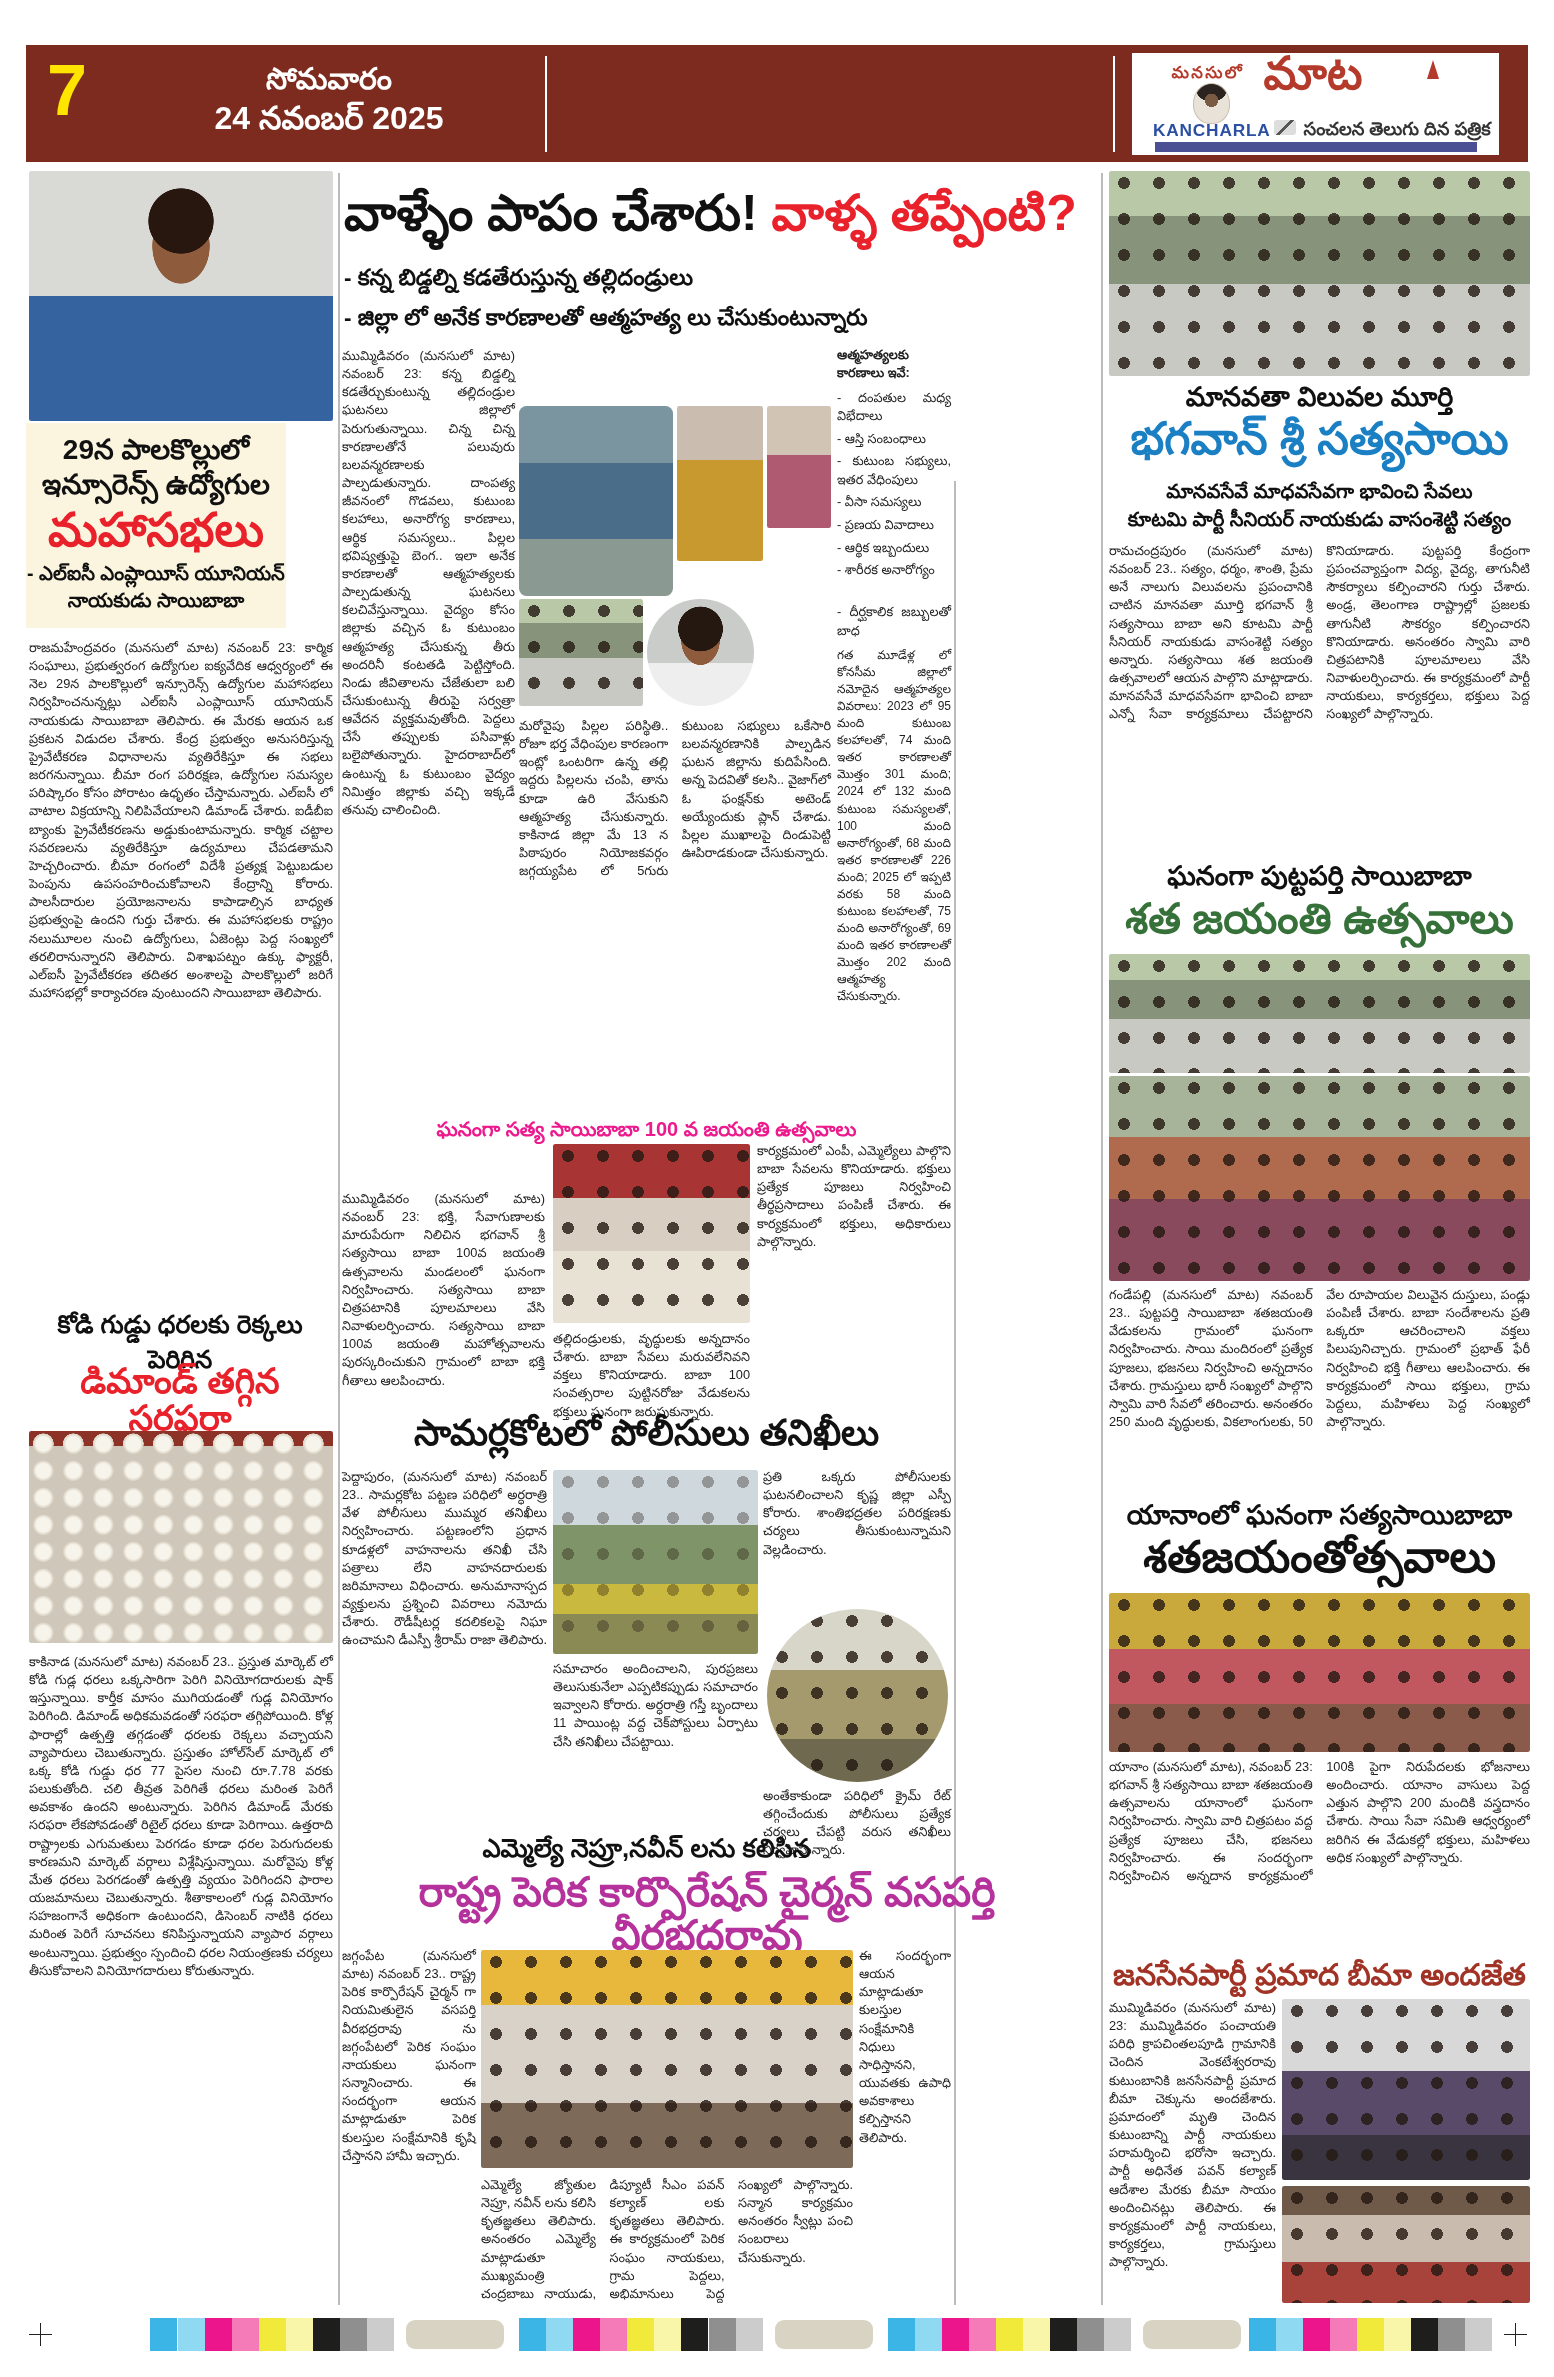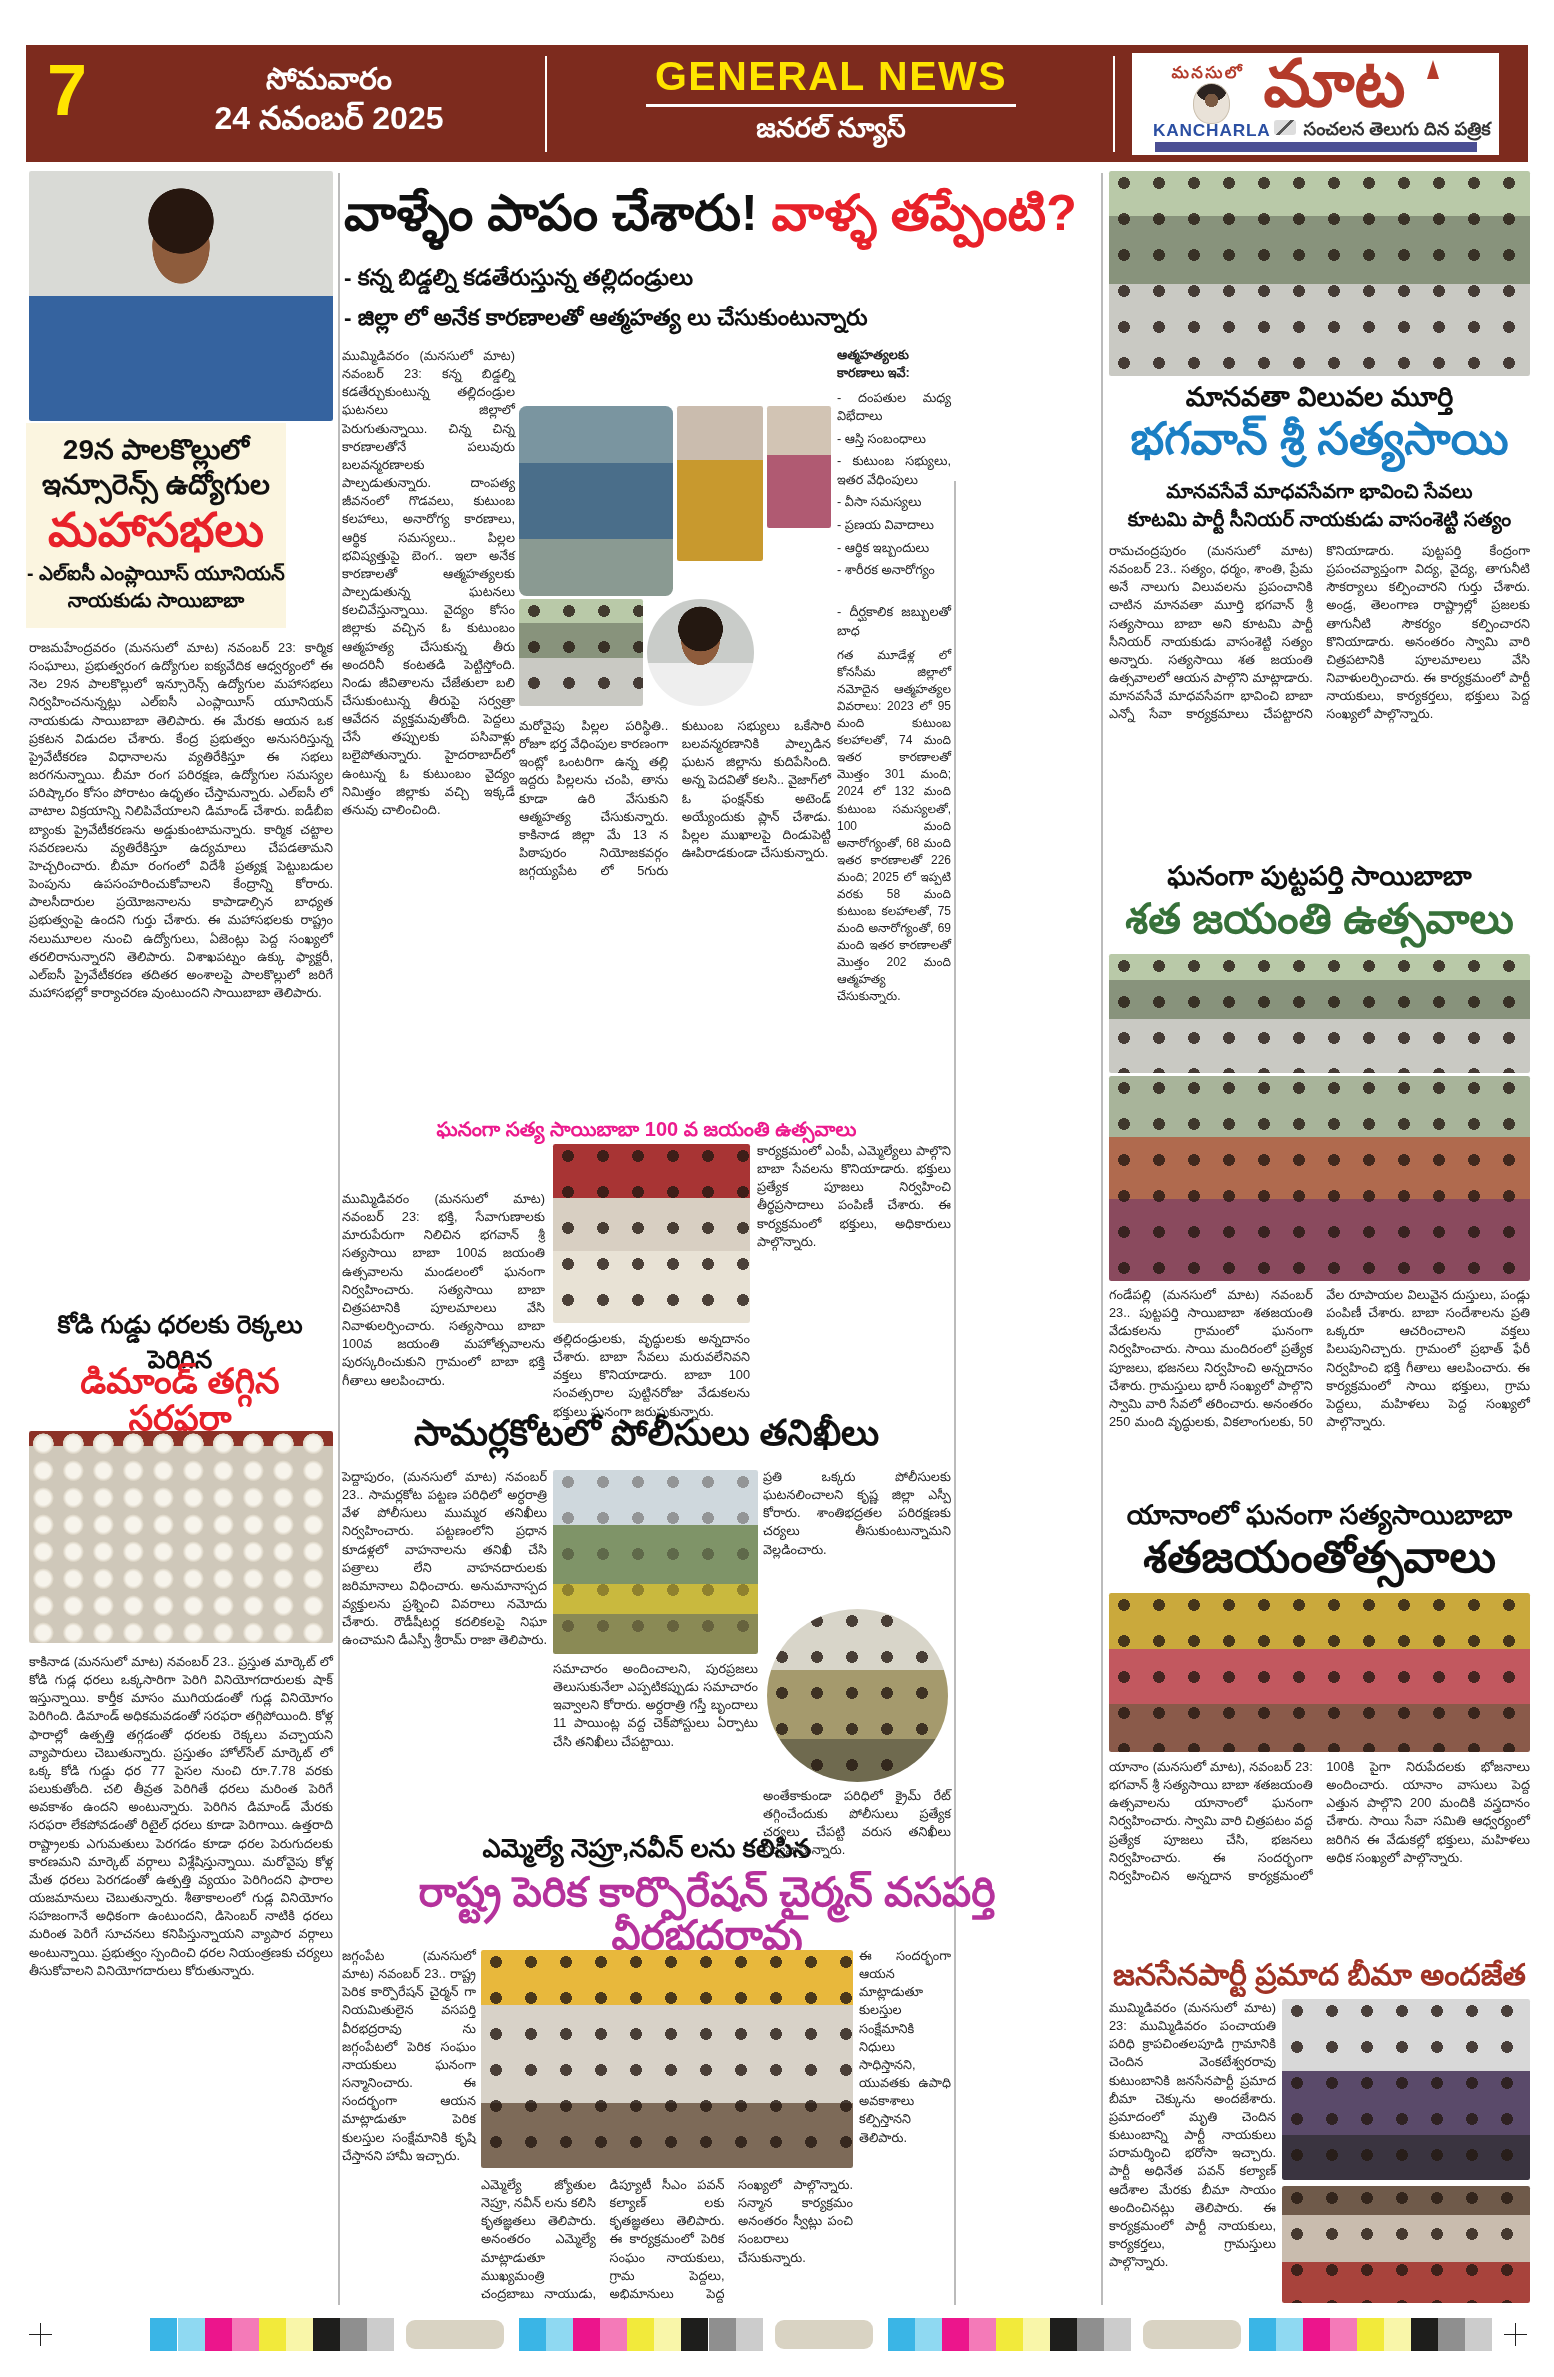--- a/index.html
+++ b/index.html
@@ -17,21 +17,21 @@
   .mh-en{font-size:41px;font-weight:bold;color:#ffe400;letter-spacing:1.5px;display:inline-block;
          border-bottom:3px solid #fff;padding:0 9px 4.5px 9px;}
   .mh-te{font-size:27px;font-weight:bold;color:#fff;margin-top:6px;}
   .logo-box{position:absolute;left:1106px;top:7.5px;width:367px;height:102px;background:#fff;padding:1.5px 4.5px;box-sizing:border-box;}
   .logo-row1{position:absolute;left:7.5px;top:6px;width:353px;height:65px;}
   .logo-manasulo{position:absolute;left:32px;top:4.5px;font-size:16.5px;font-weight:bold;color:#b43b2b;letter-spacing:2.3px;}
   .logo-face{position:absolute;left:53px;top:24px;width:35px;height:39px;border-radius:50% 50% 46% 46%;
              background:radial-gradient(circle 6.8px at 50% 42%,#7a5a43 97%,transparent),
                         radial-gradient(ellipse 15px 10.5px at 50% 18%,#2b2320 97%,transparent),
                         #e9e2d8;border:0.8px solid #cabfae;}
-  .logo-name{position:absolute;left:124px;top:-9px;font-size:66px;font-weight:bold;color:#b43b2b;line-height:1;}
+  .logo-name{position:absolute;left:124px;top:-9px;font-size:46px;font-weight:bold;color:#b43b2b;line-height:1;}
   .logo-nib{position:absolute;left:287px;top:1.5px;width:0;height:0;border-left:6.8px solid transparent;border-right:6.8px solid transparent;border-bottom:19.6px solid #b43b2b;}
   .logo-row2{position:absolute;left:7.5px;top:66px;width:352px;height:21px;}
   .logo-pub{position:absolute;left:13.5px;top:1.5px;font-size:17.3px;font-weight:bold;color:#2b4fa2;letter-spacing:0.8px;}
   .logo-pen{position:absolute;left:134px;top:1.5px;width:22.6px;height:15px;background:linear-gradient(135deg,transparent 45%,#555 45% 55%,transparent 55%),#ddd;border-radius:3px;}
   .logo-tag{position:absolute;left:164px;top:0;font-size:18px;font-weight:bold;color:#333;}
   .logo-bar{position:absolute;left:22.6px;top:89px;width:322px;height:10.5px;background:#4b4f94;}
   
   .vsep{position:absolute;width:1.5px;background:#bbb;}
   
   .kicker{font-weight:bold;color:#111;text-align:center;}
@@ -85,24 +85,20 @@
 
 <div id="paper">
 
   <header class="masthead">
     <div class="mh-pageno">7</div>
     <div class="mh-daydate">
       <div class="mh-day">సోమవారం</div>
       <div class="mh-date">24 నవంబర్ 2025</div>
     </div>
     <div class="mh-vsep" style="left:519px;"></div>
-    <div class="mh-center">
-      <div class="mh-en">GENERAL NEWS</div>
-      <div class="mh-te">జనరల్ న్యూస్</div>
-    </div>
     <div class="mh-vsep" style="left:1087px;"></div>
     <div class="logo-box">
       <div class="logo-row1">
         <div class="logo-manasulo">మనసులో</div>
         <div class="logo-face"></div>
         <div class="logo-name">మాట</div>
         <div class="logo-nib"></div>
       </div>
       <div class="logo-row2">
         <div class="logo-pub">KANCHARLA</div>

